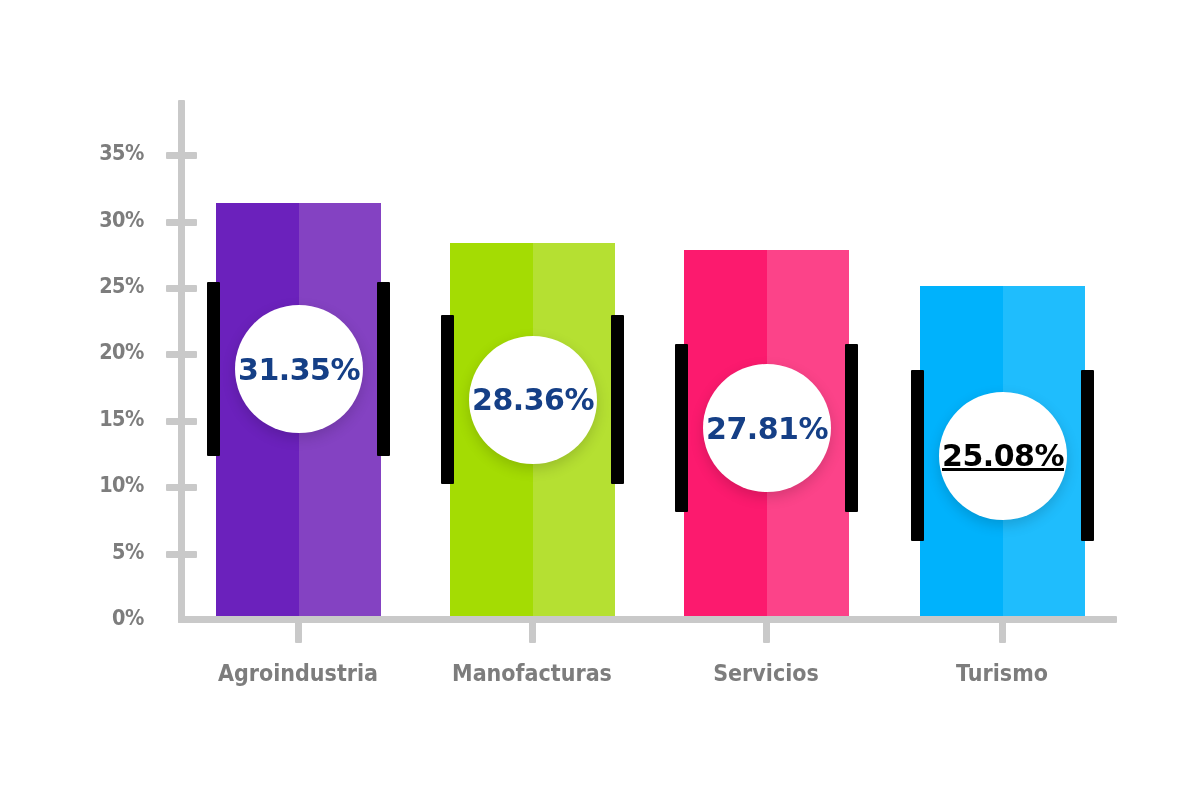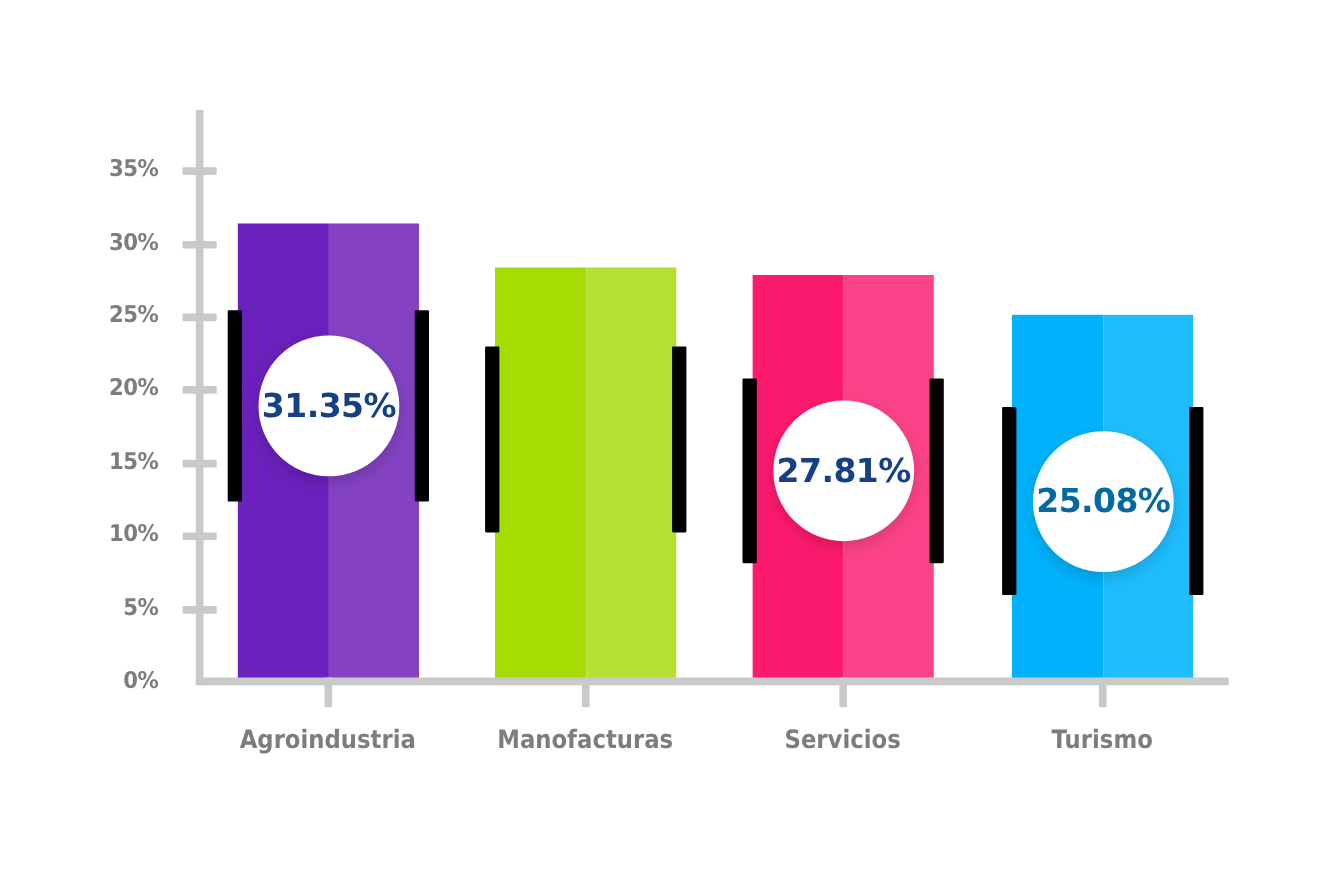--- a/index.html
+++ b/index.html
@@ -155,40 +155,41 @@
       <div class="bubble" style="left: 19px; top: 305.106px; width: 128px; height: 128px; font-size: 30px; color: rgb(21, 63, 134);">31.35%</div>
     </div>
 
     <div class="bar-group" style="left:450px;top:0;width:165px;height:620px;">
       <div class="bar" style="left: 0px; top: 242.528px; width: 165px; height: 377.472px;">
         <div class="half dark" style="background:#A4DC03;"></div>
         <div class="half light" style="background:#B5E032;"></div>
       </div>
       <div class="err" style="left: -9px; top: 315.201px; height: 169.037px; background: rgb(0, 0, 0);"></div>
       <div class="err" style="left: 161px; top: 315.201px; height: 169.037px; background: rgb(0, 0, 0);"></div>
+      <div class="bubble" style="left: 19px; top: 335.719px; width: 128px; height: 128px; font-size: 30px; color: rgb(21, 63, 134);">28.36%</div>
     </div>
 
     <div class="bar-group" style="left:684px;top:0;width:165px;height:620px;">
       <div class="bar" style="left: 0px; top: 249.849px; width: 165px; height: 370.151px;">
         <div class="half dark" style="background:#FC1A6E;"></div>
         <div class="half light" style="background:#FC4389;"></div>
       </div>
       <div class="err" style="left: -9px; top: 344.483px; height: 167.706px; background: rgb(0, 0, 0);"></div>
       <div class="err" style="left: 161px; top: 344.483px; height: 167.706px; background: rgb(0, 0, 0);"></div>
       <div class="bubble" style="left: 19px; top: 364.336px; width: 128px; height: 128px; font-size: 30px; color: rgb(21, 63, 134);">27.81%</div>
     </div>
 
     <div class="bar-group" style="left:920px;top:0;width:165px;height:620px;">
       <div class="bar" style="left: 0px; top: 286.185px; width: 165px; height: 333.815px;">
         <div class="half dark" style="background:#00B2FC;"></div>
         <div class="half light" style="background:#1FBDFD;"></div>
       </div>
       <div class="err" style="left: -9px; top: 369.772px; height: 171.699px; background: rgb(0, 0, 0);"></div>
       <div class="err" style="left: 161px; top: 369.772px; height: 171.699px; background: rgb(0, 0, 0);"></div>
-      <div class="bubble" style="left: 19px; top: 391.621px; width: 128px; height: 128px; font-size: 30px; color: #0369a1;">25.08%</div>
+      <div class="bubble" style="left: 19px; top: 391.621px; width: 128px; height: 128px; font-size: 30px; color: #000000; text-decoration: underline;">25.08%</div>
     </div>
 
   </div>
 
   <div class="x-axis-line"></div>
   <div class="x-tick" style="left:295px;"></div>
   <div class="x-tick" style="left:529px;"></div>
   <div class="x-tick" style="left:763px;"></div>
   <div class="x-tick" style="left:999px;"></div>
 

